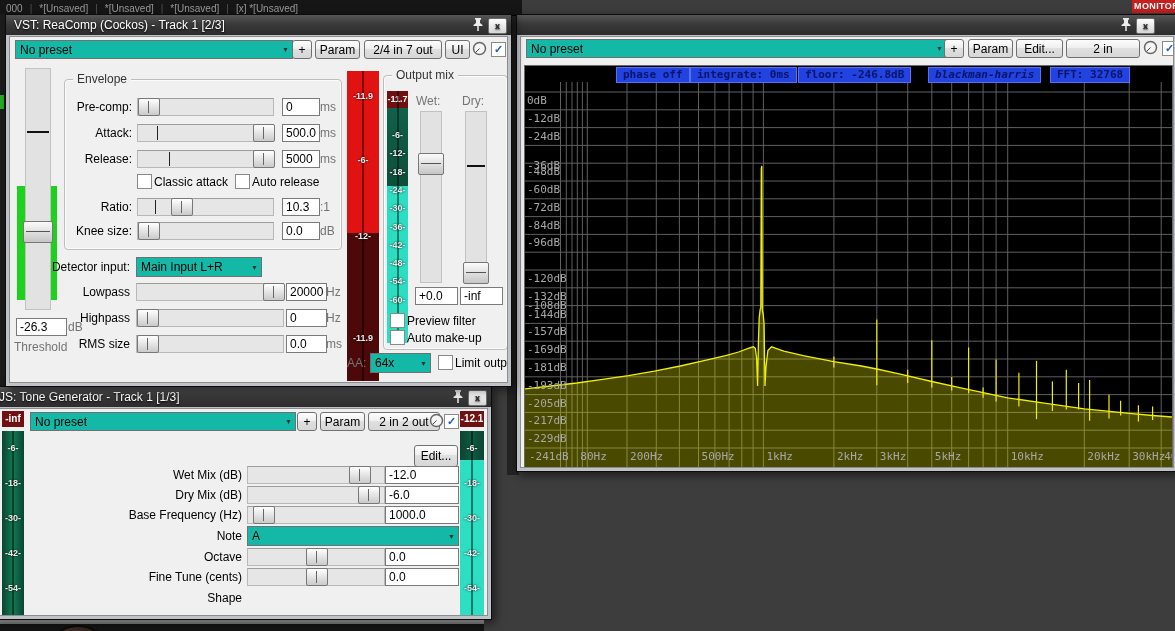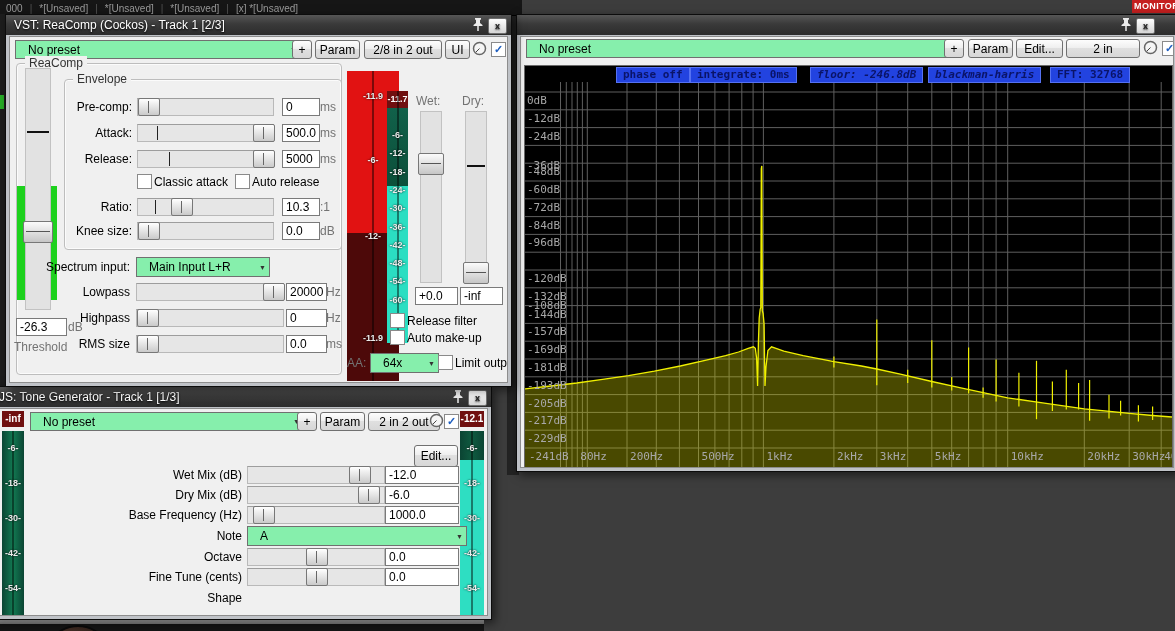--- a/index.html
+++ b/index.html
@@ -22,22 +22,22 @@
   .win{position:absolute;background:#bfc2c7;border:1px solid #0c0c0c;box-shadow:3px 3px 9px rgba(0,0,0,.55)}
   .tb{position:absolute;left:0;right:0;top:0;height:20px;color:#fff;font-size:12px;display:flex;align-items:center;
       padding-left:8px;background:linear-gradient(#565656,#3a3a3a 45%,#2c2c2c);text-shadow:0 1px 2px #000;white-space:nowrap;overflow:hidden}
   .tbbtns{position:absolute;right:4px;top:2px;display:flex;gap:4px;align-items:center}
   .clsbtn{width:17px;height:14px;background:linear-gradient(#fdfdfd,#d6d6d6);border:1px solid #6e6e6e;border-radius:2px;
           color:#222;font:bold 9px "Liberation Sans",sans-serif;display:flex;align-items:center;justify-content:center}
   .client{position:absolute;left:3px;right:3px;top:21px;bottom:3px;background:#f0f0f0;border:1px solid #8d8d8d;overflow:hidden}
   
   .btn{position:absolute;display:flex;align-items:center;justify-content:center;font-size:12px;color:#000;
        background:linear-gradient(#fdfdfd,#efefef 45%,#e0e0e0 46%,#d7d7d7);border:1px solid #707070;border-radius:3px}
-  .combo{position:absolute;background:#86efac;border:1px solid #707070;font-size:12px;display:flex;align-items:center;
-         padding-left:12px;white-space:nowrap;overflow:hidden}
+  .combo{position:absolute;background:#14b8a6;border:1px solid #707070;font-size:12px;display:flex;align-items:center;
+         padding-left:4px;white-space:nowrap;overflow:hidden}
   .combo .arr{position:absolute;right:3px;top:0;bottom:0;display:flex;align-items:center;font-size:7px;color:#333}
   .cbx{position:absolute;width:13px;height:13px;background:#fff;border:1px solid #8a8a8a;color:#1f5fc0;
        font:bold 11px "Liberation Sans",sans-serif;line-height:12px;text-align:center}
   .cblabel{position:absolute;font-size:12px;color:#000;white-space:nowrap}
   .gb{position:absolute;border:1px solid #bdbdbd;border-radius:4px;box-shadow:inset 0 0 0 1px rgba(255,255,255,.75)}
   .gl{position:absolute;top:-8px;left:8px;background:#f0f0f0;padding:0 4px;font-size:12px;color:#333;white-space:nowrap}
   .lblr{position:absolute;text-align:right;font-size:12px;color:#000;white-space:nowrap}
   .unit{position:absolute;font-size:12px;color:#737373;white-space:nowrap}
   .vbox{position:absolute;height:16px;background:#fff;border:1px solid #7a7a7a;font-size:12px;line-height:16px;padding-left:3px;white-space:nowrap}
   .hsl{position:absolute;height:16px;background:#e6e6e6;border:1px solid #b9b9b9;border-top-color:#9d9d9d}
@@ -95,31 +95,28 @@
     </span>
   </div>
   <div class="client">
 
     <div class="combo" style="left:5px;top:3px;width:272px;height:17px">
       <span>No preset</span>
         <span class="arr">▼</span>
     </div>
     <div class="btn" style="left:282px;top:3px;width:18px;height:17px">+</div>
     <div class="btn" style="left:305px;top:3px;width:43px;height:17px">Param</div>
-    <div class="btn" style="left:354px;top:3px;width:76px;height:17px">2/8 in 2 out</div>
+    <div class="btn" style="left:354px;top:3px;width:76px;height:17px">2/4 in 7 out</div>
     <div class="btn" style="left:435px;top:3px;width:23px;height:17px">UI</div>
     <span style="position:absolute;left:462px;top:4px"><svg width="15" height="15" viewBox="0 0 15 15">
           <circle cx="7.5" cy="7.5" r="6" fill="#f5f5f5" stroke="#666" stroke-width="1.5"></circle>
           <line x1="7.5" y1="7.5" x2="4" y2="11" stroke="#444"></line>
         </svg></span>
     <div class="cbx checked" style="left:481px;top:5px">✓</div>
 
-    <div class="gb" style="left:6px;top:26px;width:324px;height:310px">
-      <span class="gl">ReaComp</span>
-    </div>
 
     <div class="greenbar" style="left:7px;top:149px;width:8px;height:114px"></div>
     <div class="greenbar" style="left:39px;top:149px;width:8px;height:114px"></div>
     <div class="vf" style="left:15px;top:31px;width:24px;height:240px">
         <div class="vf-line" style="top: calc(26%);"></div>
         <div class="vf-handle" style="top: calc(69% - 13.8px);"></div>
       </div>
     <div class="vbox" style="left:6px;top:281px;width:46px">-26.3</div>
     <div class="unit" style="left:58px;top:283px">dB</div>
     <div class="unit" style="left:4px;top:303px">Threshold</div>
@@ -163,21 +160,21 @@
     <div class="vbox" style="left:272px;top:161px;width:33px">10.3</div>
     <div class="unit" style="left:310px;top:163px">:1</div>
 
     <div class="lblr" style="left:20px;top:187px;width:102px">Knee size:</div>
     <div class="hsl" style="left:127px;top:185px;width:135px">
         <div class="sl-handle" style="left: calc(0% + 0px);"></div>
       </div>
     <div class="vbox" style="left:272px;top:185px;width:33px">0.0</div>
     <div class="unit" style="left:310px;top:187px">dB</div>
 
-    <div class="lblr" style="left:18px;top:223px;width:102px">Spectrum input:</div>
+    <div class="lblr" style="left:18px;top:223px;width:102px">Detector input:</div>
     <div class="combo" style="left:126px;top:220px;width:120px;height:18px">
       <span>Main Input L+R</span>
         <span class="arr">▼</span>
     </div>
 
     <div class="lblr" style="left:40px;top:248px;width:80px">Lowpass</div>
     <div class="hsl" style="left:126px;top:246px;width:146px">
         <div class="sl-handle" style="left: calc(100% - 20px);"></div>
       </div>
     <div class="vbox" style="left:276px;top:246px;width:36px">20000</div>
@@ -190,30 +187,33 @@
     <div class="vbox" style="left:276px;top:272px;width:36px">0</div>
     <div class="unit" style="left:316px;top:274px">Hz</div>
 
     <div class="lblr" style="left:40px;top:300px;width:80px">RMS size</div>
     <div class="hsl" style="left:126px;top:298px;width:146px">
         <div class="sl-handle" style="left: calc(0% + 0px);"></div>
       </div>
     <div class="vbox" style="left:276px;top:298px;width:36px">0.0</div>
     <div class="unit" style="left:316px;top:300px">ms</div>
 
-    <div class="meter" style="left:337px;top:34px;width:52px;height:310px">
+    <div class="meter" style="left:337px;top:34px;width:32px;height:310px">
       <div style="position:absolute;inset:0 0 148px 0;background:#e11212"></div>
       <div style="position:absolute;inset:162px 0 0 0;background:#4d0909"></div>
       <div class="mline"></div>
     <span class="mark" style="top: 20px;">-11.9</span>
         <span class="mark" style="top: 84px;">-6-</span>
         <span class="mark" style="top: 160px;">-12-</span>
         <span class="mark" style="top: 262px;">-11.9</span>
       </div>
 
+    <div class="gb" style="left:373px;top:38px;width:123px;height:273px">
+      <span class="gl">Output mix</span>
+    </div>
     <div class="meter" style="left:377px;top:54px;width:21px;height:252px">
       <div class="mbadge" style="top:0;height:17px;font-size:9px">-11.7</div>
       <div style="position:absolute;left:0;right:0;top:17px;height:78px;background:linear-gradient(#11614a,#0c4f3a)"></div>
       <div style="position:absolute;left:0;right:0;top:95px;bottom:0;background:#2bdec2"></div>
       <div class="mline"></div>
     <span class="mark" style="top: 39px;">-6-</span>
         <span class="mark" style="top: 57px;">-12-</span>
         <span class="mark" style="top: 76px;">-18-</span>
         <span class="mark" style="top: 94px;">-24-</span>
         <span class="mark" style="top: 112px;">-30-</span>
@@ -228,21 +228,21 @@
     <div class="vf" style="left:410px;top:74px;width:20px;height:170px">
         <div class="vf-handle" style="top: calc(27% - 5.4px);"></div>
       </div>
     <div class="vf" style="left:455px;top:74px;width:20px;height:170px">
         <div class="vf-line" style="top: calc(31%);"></div>
         <div class="vf-handle" style="top: calc(100% - 20px);"></div>
       </div>
     <div class="vbox" style="left:405px;top:250px;width:38px">+0.0</div>
     <div class="vbox" style="left:450px;top:250px;width:38px">-inf</div>
     <div class="cbx" style="left:380px;top:276px"></div>
-    <div class="cblabel" style="left:397px;top:277px">Release filter</div>
+    <div class="cblabel" style="left:397px;top:277px">Preview filter</div>
     <div class="cbx" style="left:380px;top:293px"></div>
     <div class="cblabel" style="left:397px;top:294px">Auto make-up</div>
 
     <div class="unit" style="left:337px;top:319px">AA:</div>
     <div class="combo" style="left:360px;top:316px;width:55px;height:18px">
       <span>64x</span>
         <span class="arr">▼</span>
     </div>
     <div class="cbx" style="left:428px;top:318px"></div>
     <div class="cblabel" style="left:445px;top:319px">Limit output</div>
@@ -436,21 +436,21 @@
           <line x1="553.6" y1="317.0" x2="553.6" y2="343.6" stroke="#f0f000" stroke-width="1.2"></line>
           <line x1="564.6" y1="314.0" x2="564.6" y2="354.7" stroke="#f0f000" stroke-width="1.2"></line>
           <line x1="584.0" y1="328.8" x2="584.0" y2="352.5" stroke="#f0f000" stroke-width="1.2"></line>
           <line x1="595.6" y1="334.7" x2="595.6" y2="349.5" stroke="#f0f000" stroke-width="1.2"></line>
           <line x1="613.4" y1="339.2" x2="613.4" y2="355.4" stroke="#f0f000" stroke-width="1.2"></line>
           <line x1="627.6" y1="340.6" x2="627.6" y2="353.9" stroke="#f0f000" stroke-width="1.2"></line>
         </svg>
       <div id="plot-overlay" style="position:absolute;inset:0">
           <div class="chip" style="left: 91px;">phase off</div>
           <div class="chip" style="left: 165px;">integrate: 0ms</div>
-          <div class="chip" style="left: 285px; font-style: italic;">floor: -246.8dB</div>
+          <div class="chip" style="left: 273px;">floor: -246.8dB</div>
           <div class="chip" style="left: 403px; font-style: italic;">blackman-harris</div>
           <div class="chip" style="left: 525px;">FFT: 32768</div>
           <div class="axlbl" style="left: 2px; top: 28px;">0dB</div>
           <div class="axlbl" style="left: 2px; top: 45.8px;">-12dB</div>
           <div class="axlbl" style="left: 2px; top: 63.6px;">-24dB</div>
           <div class="axlbl" style="left: 2px; top: 93px;">-36dB</div>
           <div class="axlbl" style="left: 2px; top: 99.2px;">-48dB</div>
           <div class="axlbl" style="left: 2px; top: 117px;">-60dB</div>
           <div class="axlbl" style="left: 2px; top: 134.8px;">-72dB</div>
           <div class="axlbl" style="left: 2px; top: 152.6px;">-84dB</div>

